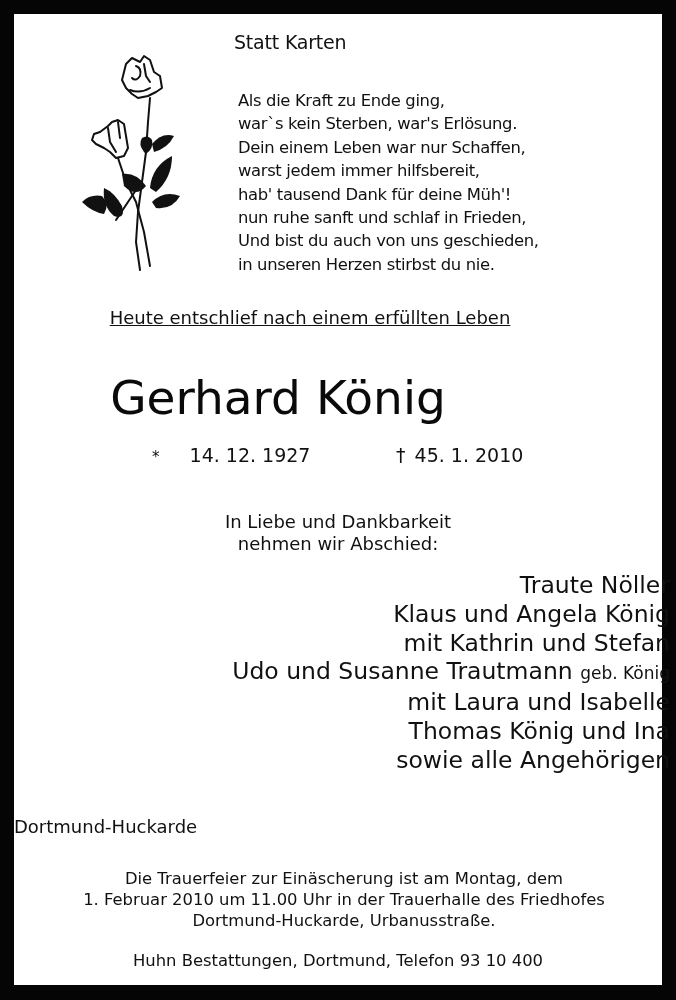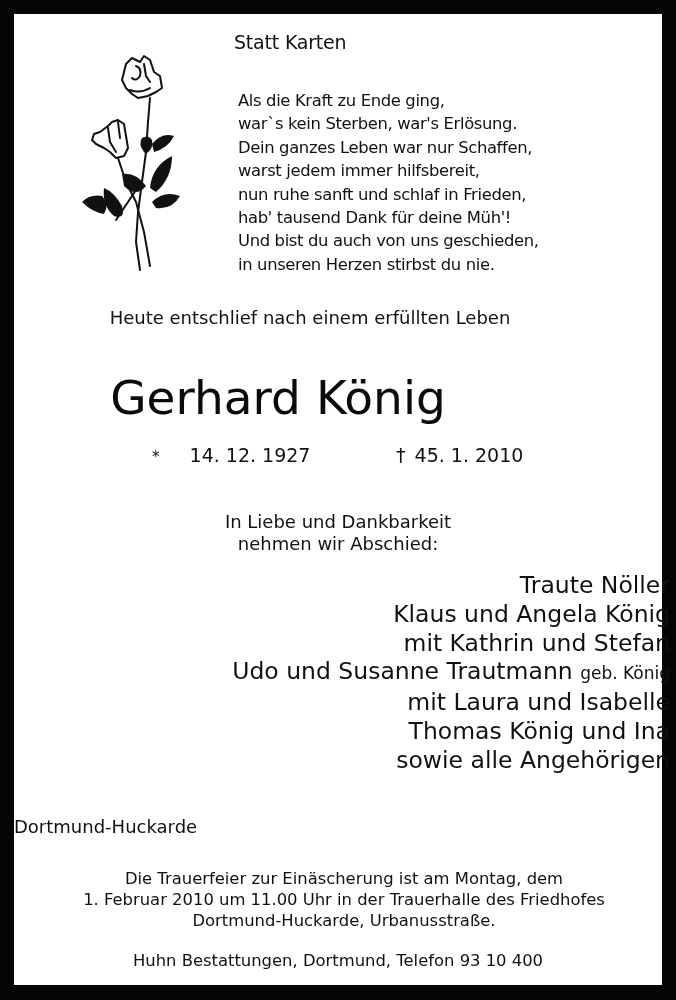--- a/index.html
+++ b/index.html
@@ -47,29 +47,29 @@
       <path d="M30 136 Q40 140 48 154 Q52 168 40 164 Q28 154 30 136 Z"></path>
       <path d="M8 150 Q16 142 28 144 Q36 152 30 162 Q18 160 8 150 Z"></path>
     </g>
   </svg>
 
   <div class="txt heading" style="left:220px;top:17px;">Statt Karten</div>
 
   <div class="txt poem" style="left:224px;top:75px;">
     <div>Als die Kraft zu Ende ging,</div>
     <div>war`s kein Sterben, war's Erlösung.</div>
-    <div>Dein ganzes Leben war nur Schaffen,</div>
+    <div>Dein einem Leben war nur Schaffen,</div>
     <div>warst jedem immer hilfsbereit,</div>
+    <div>hab' tausend Dank für deine Müh'!</div>
     <div>nun ruhe sanft und schlaf in Frieden,</div>
-    <div>hab' tausend Dank für deine Müh'!</div>
     <div>Und bist du auch von uns geschieden,</div>
     <div>in unseren Herzen stirbst du nie.</div>
   </div>
 
-  <div class="txt" style="left:0;width:592px;text-align:center;top:293px;font-size:18px;">Heute entschlief nach einem erfüllten Leben</div>
+  <div class="txt" style="left:0;width:592px;text-align:center;top:293px;font-size:18px;text-decoration:underline;">Heute entschlief nach einem erfüllten Leben</div>
 
   <div class="txt" style="left:0;width:528px;text-align:center;top:356px;font-size:47px;color:#0a0a0a;">Gerhard König</div>
 
   <div class="txt" style="left:0;width:648px;top:430px;font-size:19px;height:26px;">
     <span style="position:absolute;left:138px;">
       <span style="font-size:15px;">*</span>
       <span style="margin-left:24px;">14. 12. 1927</span>
     </span>
     <span style="position:absolute;left:382px;">
       <span>†</span>

